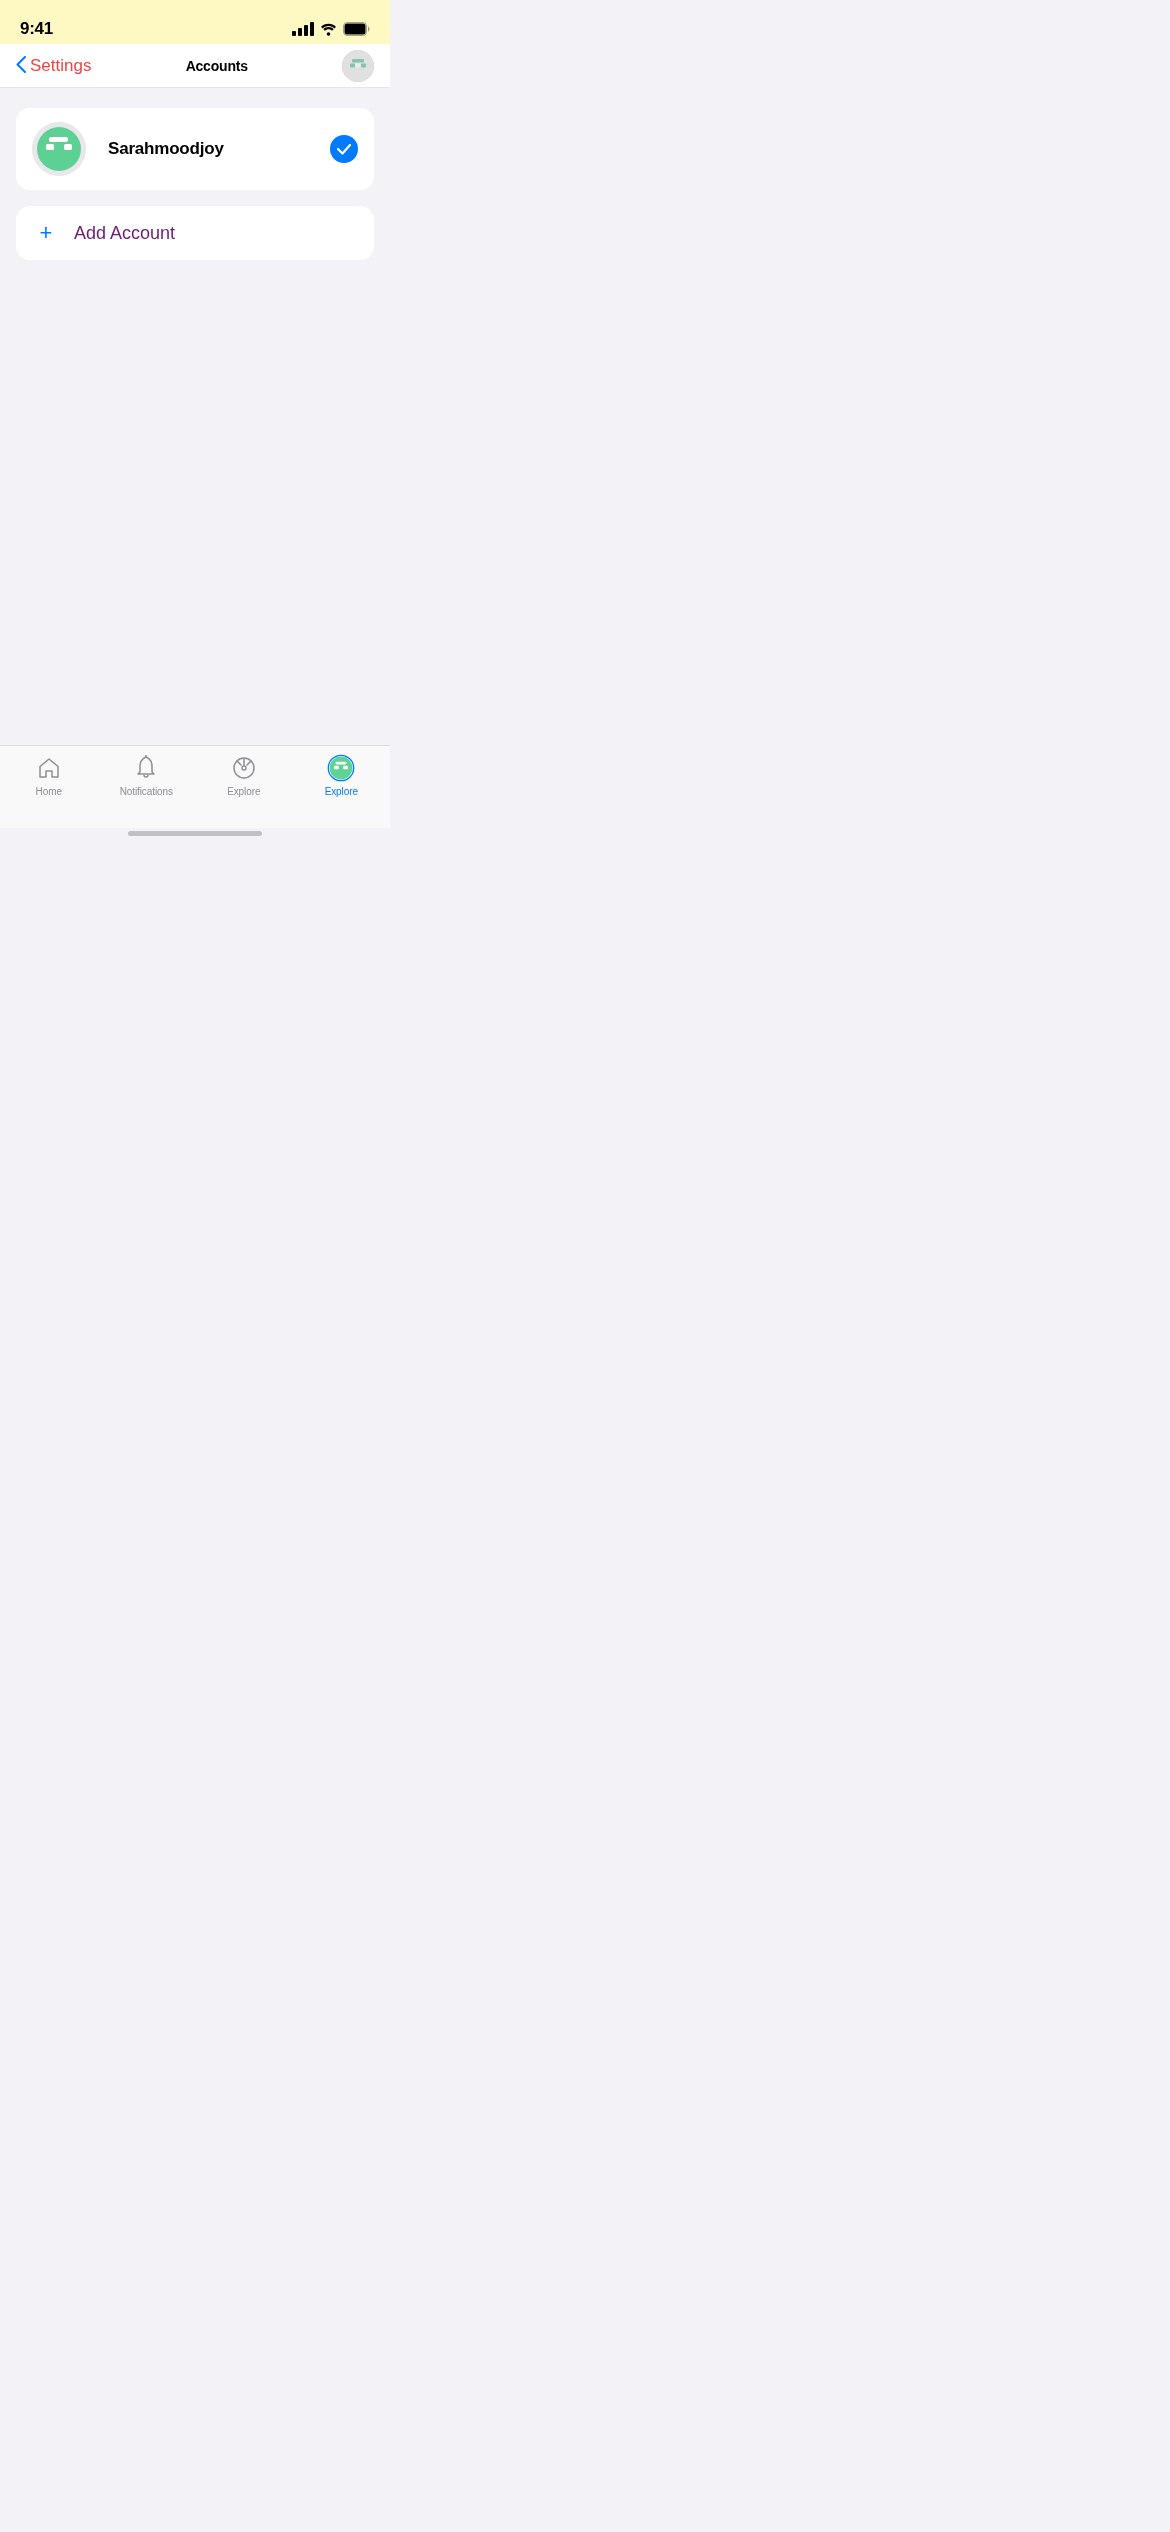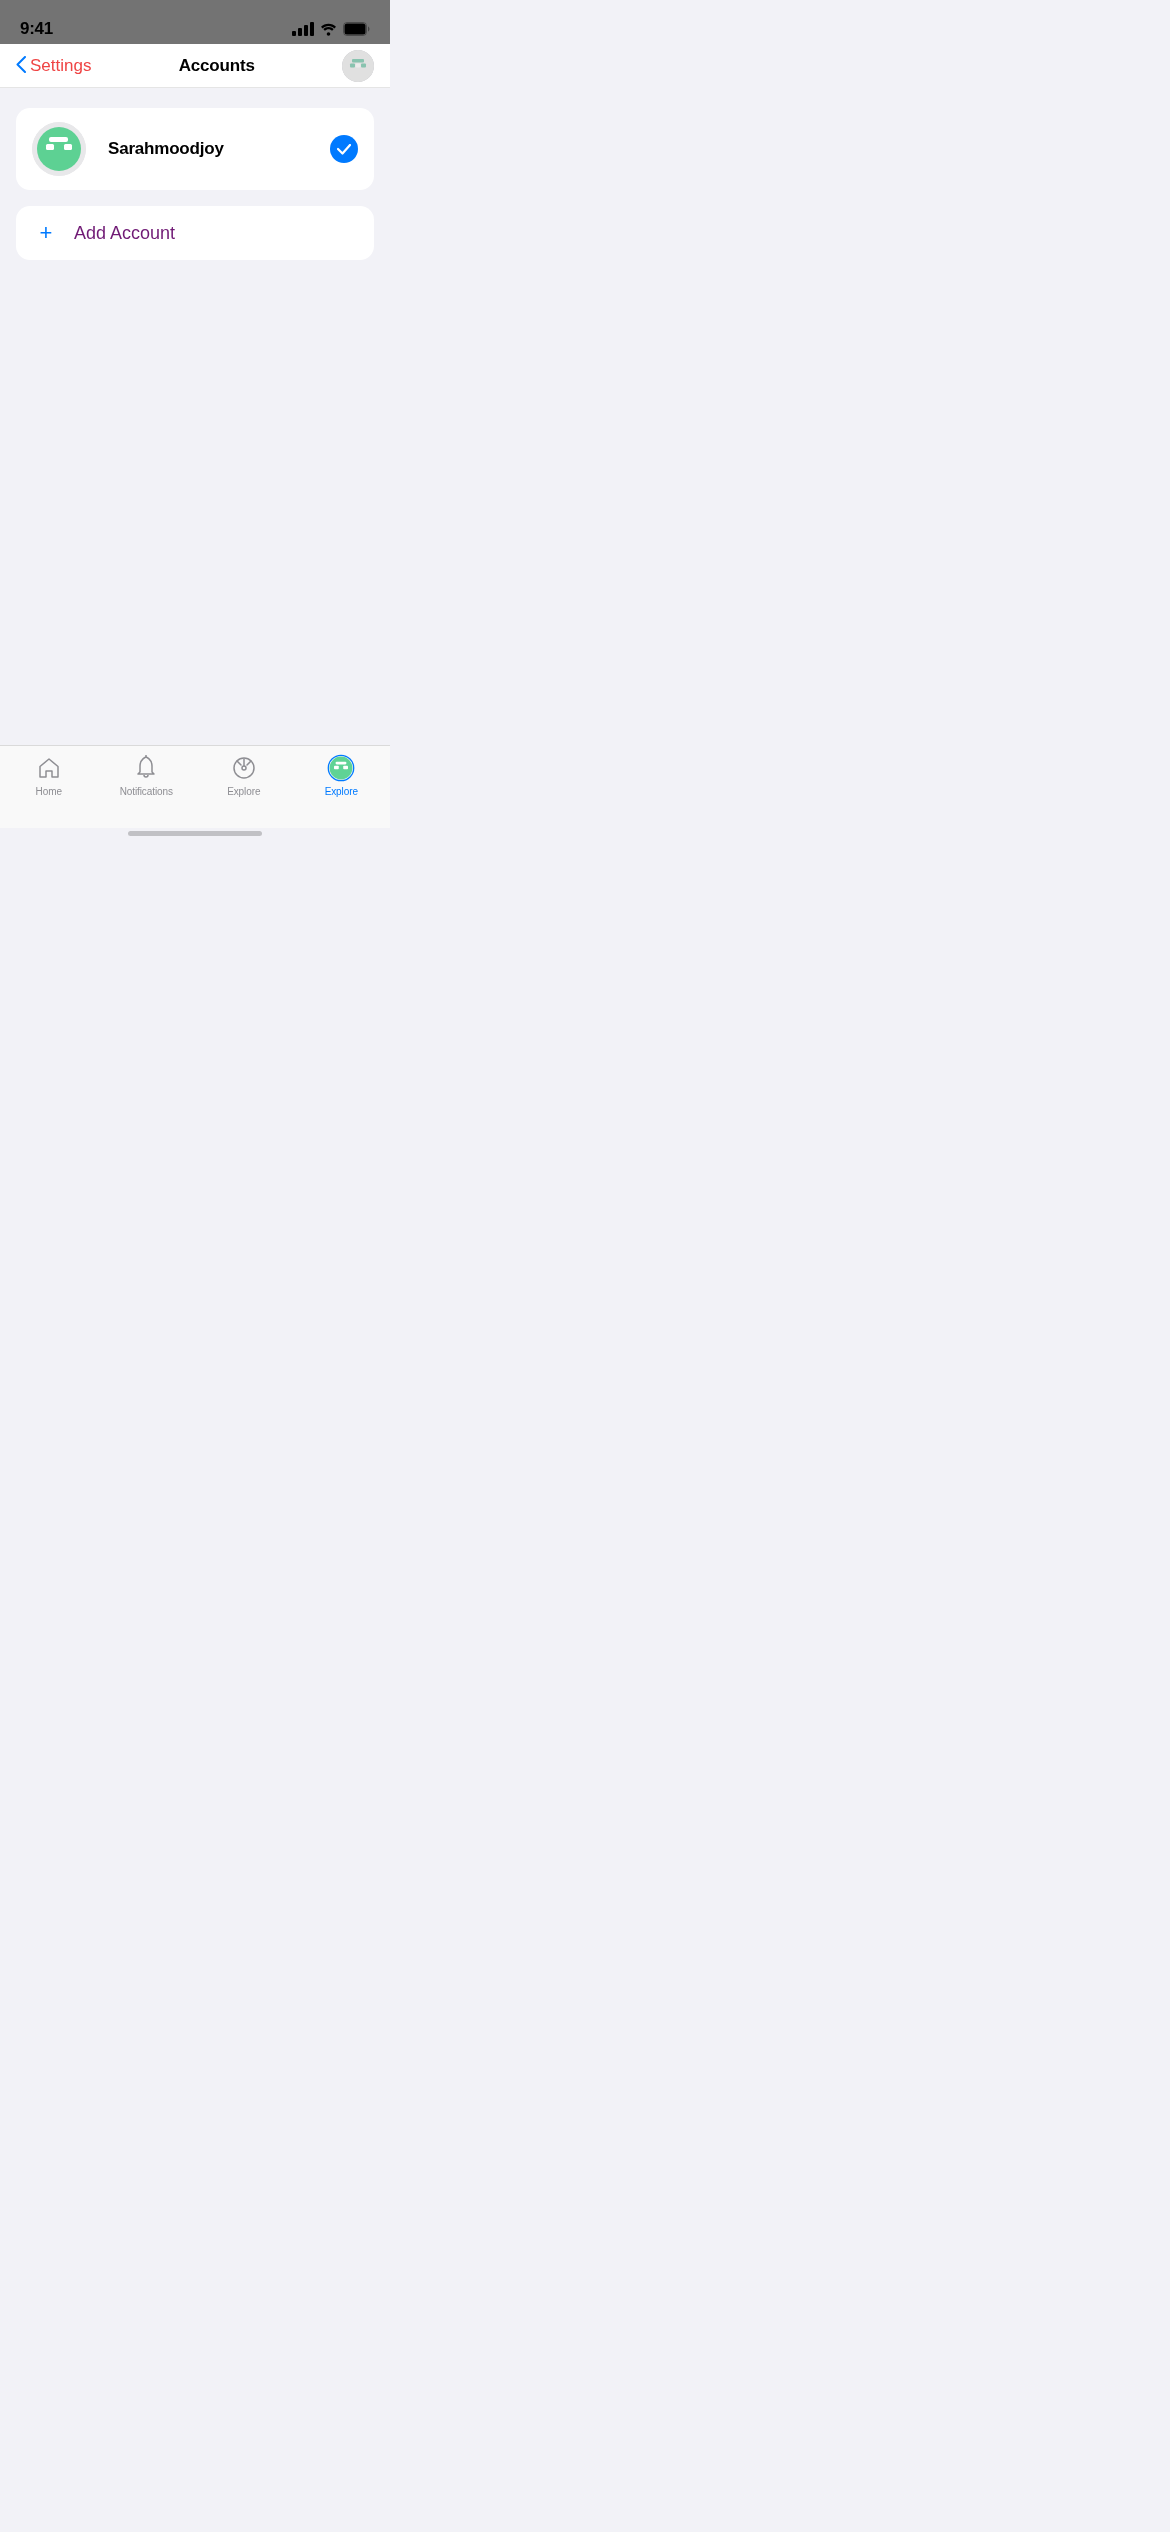--- a/index.html
+++ b/index.html
@@ -14,21 +14,21 @@
       position: relative;
     }
 
     
     .status-bar {
       display: flex;
       justify-content: space-between;
       align-items: center;
       padding: 14px 20px 0 20px;
       height: 44px;
-      background: #737373;
+      background: #fef9c3;
     }
     .status-time {
       font-size: 17px;
       font-weight: 600;
       color: #000;
       letter-spacing: -0.3px;
     }
     .status-icons {
       display: flex;
       align-items: center;
@@ -63,21 +63,21 @@
     }
     .nav-back {
       display: flex;
       align-items: flex-start;
       gap: 4px;
       color: #ef4444;
       font-size: 17px;
       cursor: pointer;
     }
     .nav-title {
-      font-size: 17px;
+      font-size: 14px;
       font-weight: 600;
       color: #000;
       letter-spacing: -0.2px;
     }
     .nav-right-avatar {
       width: 32px;
       height: 32px;
       border-radius: 50%;
       background: #c7c7cc;
       position: relative;

